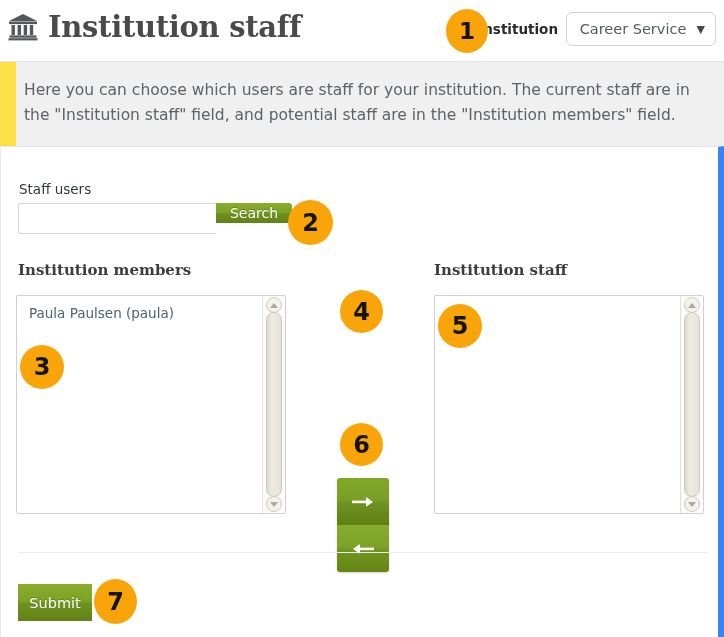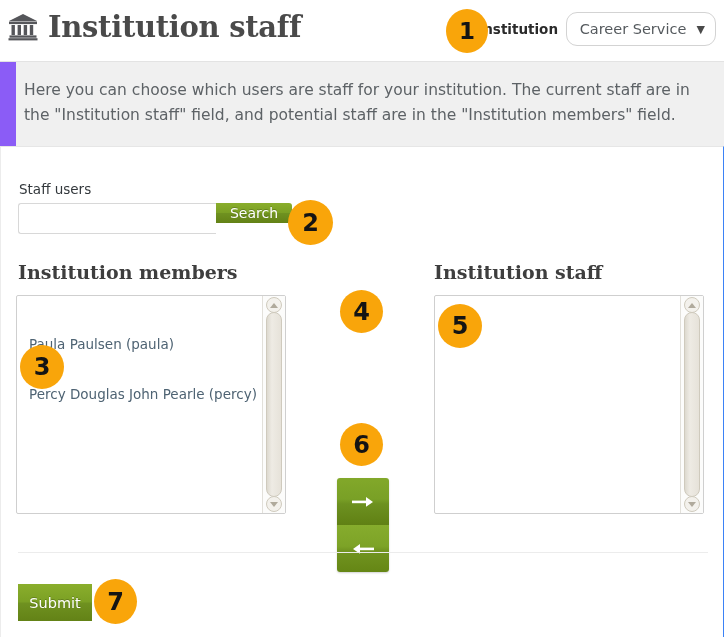--- a/index.html
+++ b/index.html
@@ -12,21 +12,21 @@
     background: #ffffff;
     font-family: "DejaVu Sans", "Liberation Sans", sans-serif;
     overflow: hidden;
     position: relative;
   }
 
   
   .page {
     position: absolute;
     inset: 0;
-    background: #8b5cf6;
+    background: #fde047;
   }
 
   
   .header {
     position: absolute;
     left: 0; top: 0;
     width: 724px;
     height: 62px;
     background: #ffffff;
     border-bottom: 1px solid #e3e3e3;
@@ -63,21 +63,21 @@
     font-size: 13.5px;
     font-weight: bold;
     color: #2a2a2a;
     white-space: nowrap;
   }
   .inst-select {
     width: 150px;
     height: 34px;
     background: #ffffff;
     border: 1px solid #d3d3d3;
-    border-radius: 11px;
+    border-radius: 6px;
     box-sizing: border-box;
     display: flex;
     align-items: center;
     justify-content: center;
     position: relative;
     padding: 0 26px 0 10px;
   }
   .inst-select .sel-text {
     font-size: 14.5px;
     color: #555a5e;
@@ -111,21 +111,21 @@
 
   
   .content {
     position: absolute;
     left: 0; top: 146px;
     width: 724px;
     height: 491px;
     background: #ffffff;
     border-top: 1px solid #e6e6e6;
     border-left: 1px solid #ececec;
-    border-right: 1px solid #3b82f6;
+    border-right: 6px solid #3b82f6;
     box-sizing: border-box;
   }
 
   
   .field-label {
     position: absolute;
     left: 18px; top: 34px;
     font-size: 13.5px;
     color: #33383c;
   }
@@ -162,21 +162,21 @@
     height: 20px;
     border-radius: 0 3px 3px 0;
     font-size: 14px;
     box-sizing: border-box;
   }
 
   
   .col-heading {
     position: absolute;
     font-family: "DejaVu Serif", "Liberation Serif", serif;
-    font-size: 19px;
+    font-size: 15px;
     font-weight: bold;
     color: #3e3e3e;
   }
   .heading-members { left: 17px; top: 114px; }
   .heading-staff   { left: 433px; top: 114px; }
 
   .listbox {
     position: absolute;
     width: 270px;
     height: 219px;
@@ -196,21 +196,20 @@
     bottom: 0;
     padding: 8px 0 0 12px;
     box-sizing: border-box;
   }
   .list-option {
     font-size: 13.5px;
     line-height: 19px;
     color: #4e6373;
     white-space: nowrap;
     cursor: pointer;
-    margin-top: 31px;
   }
 
   
   .vscroll {
     position: absolute;
     right: 0; top: 0;
     width: 23px;
     height: 100%;
     background: #ffffff;
     border-left: 1px solid #e2e0da;
@@ -378,21 +377,20 @@
       <input class="search-input" type="text" placeholder="" style="">
       <button class="btn-green search-btn">Search</button>
     </div>
 
     <div class="col-heading heading-members">Institution members</div>
     <div class="col-heading heading-staff">Institution staff</div>
 
     <div class="listbox list-members">
       <div class="list-inner">
         <div class="list-option">Paula Paulsen (paula)</div>
-        <div class="list-option">Percy Douglas John Pearle (percy)</div>
       </div>
       <div class="vscroll">
         <div class="track"></div>
         <div class="arrow up">
             <i></i>
           </div>
         <div class="thumb"></div>
         <div class="arrow down">
             <i></i>
           </div>

